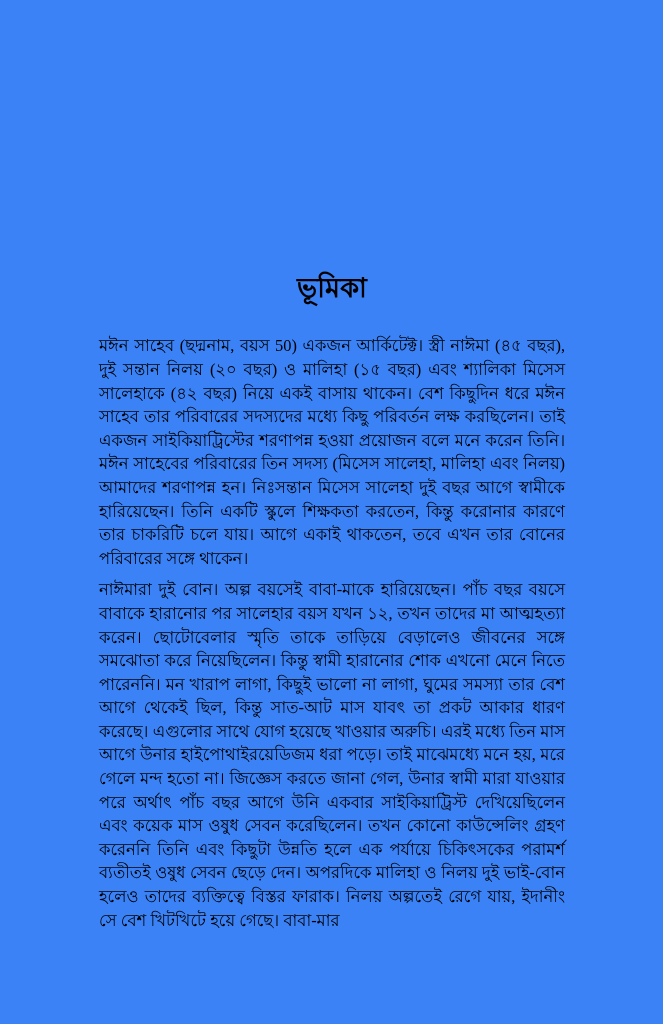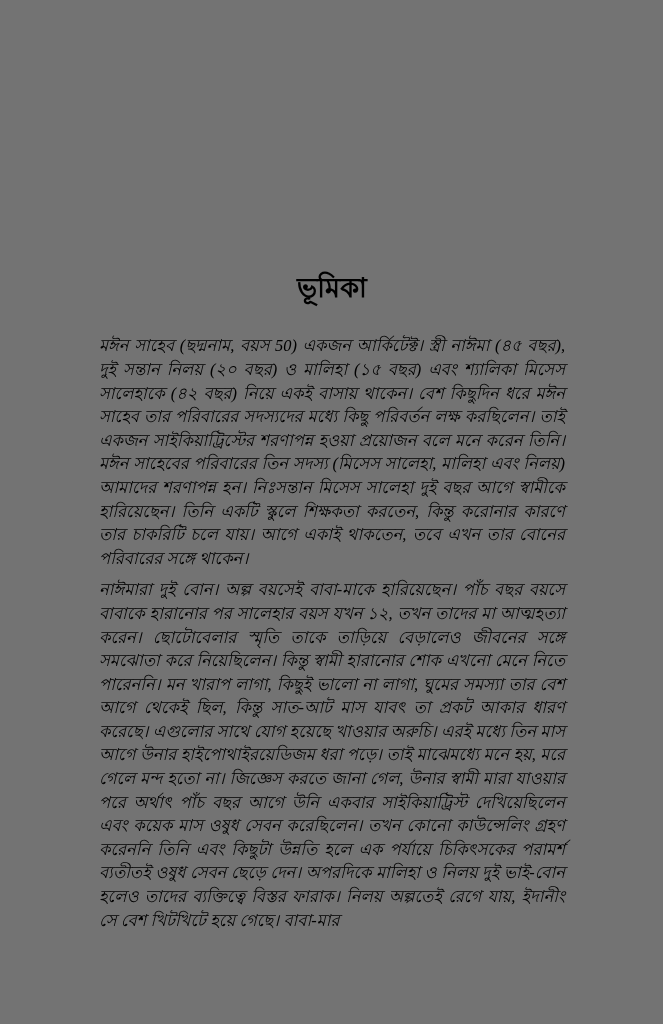--- a/index.html
+++ b/index.html
@@ -14,21 +14,21 @@
     overflow: hidden;
     font-family: "Liberation Serif", "DejaVu Serif", serif;
     color: #000000;
     -webkit-font-smoothing: antialiased;
   }
 
   #page {
     position: relative;
     width: 663px;
     height: 1024px;
-    background: #737373;
+    background: #3b82f6;
     box-sizing: border-box;
   }
 
   
   #content-block {
     position: absolute;
     left: 99px;
     top: 272px;
     width: 466px;
   }
@@ -43,21 +43,20 @@
   }
 
   .body-paragraph {
     font-size: 16.4px;
     line-height: 23.6px;
     text-align: justify;
     text-justify: inter-word;
     margin: 0;
     hyphens: none;
     word-spacing: 0.2px;
-    font-style: italic;
   }
 
   .body-paragraph + .body-paragraph {
     margin-top: 8px;
   }
 </style>
 </head>
 <body>
 
 <div id="page">

